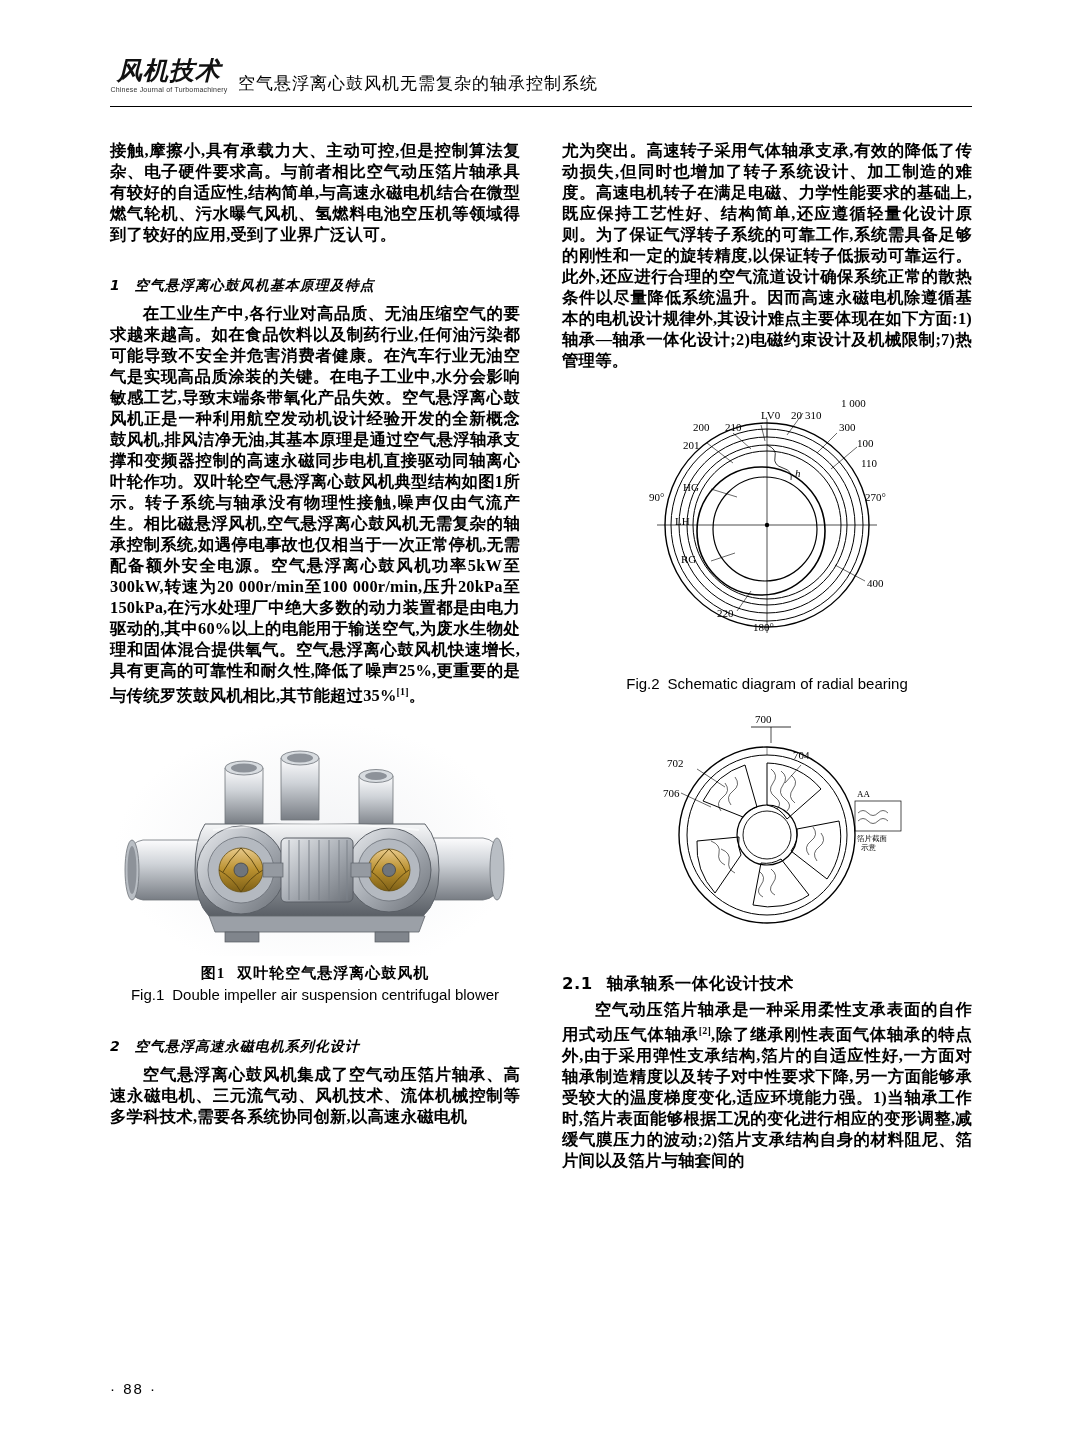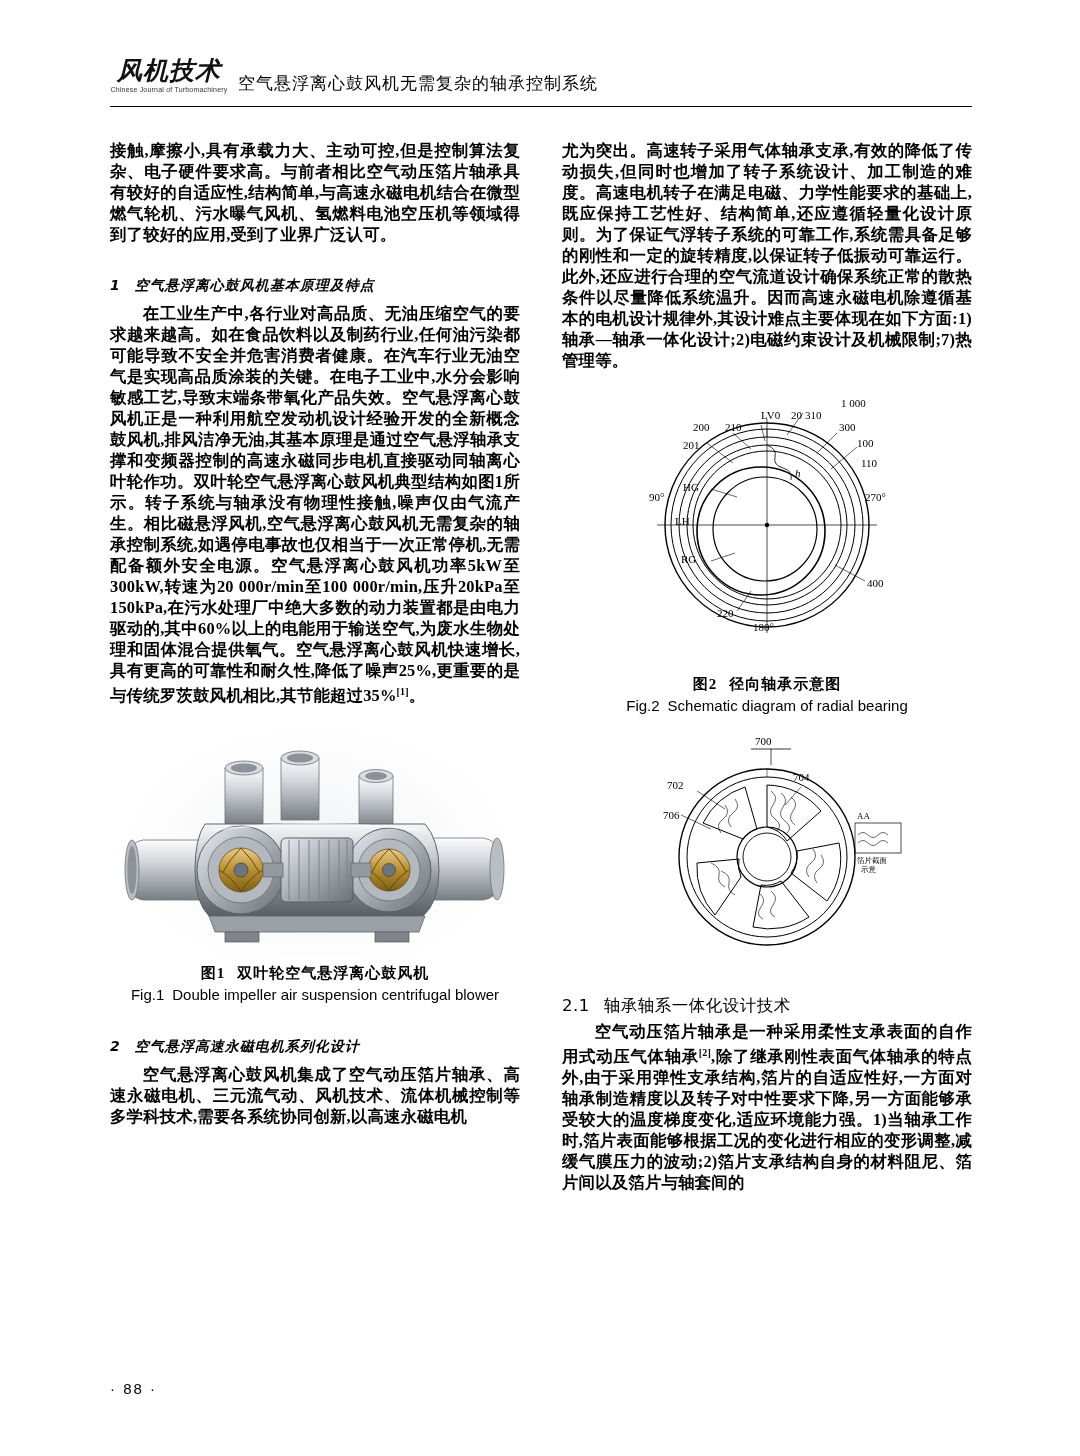--- a/index.html
+++ b/index.html
@@ -94,21 +94,21 @@
     font-weight: bold;
     font-size: 14px;
     margin: 32px 0 8px 0;
     letter-spacing: 1px;
     font-style: italic;
   }
   h2.section .num { margin-right: 14px; }
 
   h3.subsection {
     font-family: "DejaVu Sans", sans-serif;
-    font-weight: normal;
+    font-weight: bold;
     font-size: 16.5px;
     margin: 12px 0 4px 0;
     letter-spacing: 0.5px;
   }
   h3.subsection .num { margin-right: 14px; }
 
   sup { font-size: 10px; vertical-align: super; }
 
   
   .figure { margin-top: 14px; }
@@ -350,21 +350,20 @@
             <text x="300" y="116">270°</text>
             <text x="110" y="140">LH</text>
             <text x="116" y="178">RG</text>
             <text x="302" y="202">400</text>
             <text x="152" y="232">220</text>
             <text x="188" y="246">180°</text>
           </g>
         </svg>
       </div>
       <div class="fig-caption">
-        <div class="cn"><span class="lbl">图2</span><span>径向轴承示意图</span></div>
         <div class="en"><span class="lbl">Fig.2</span><span>Schematic diagram of radial bearing</span></div>
       </div>
     </div>
 
     <div class="figure">
       <div class="fig3-img">
         <svg width="404" height="248" viewBox="0 0 404 248">
           <g font-family="Liberation Serif, serif" font-size="11" fill="#000">
 
             <line x1="206" y1="18" x2="206" y2="34" stroke="#000" stroke-width="0.7"></line>

